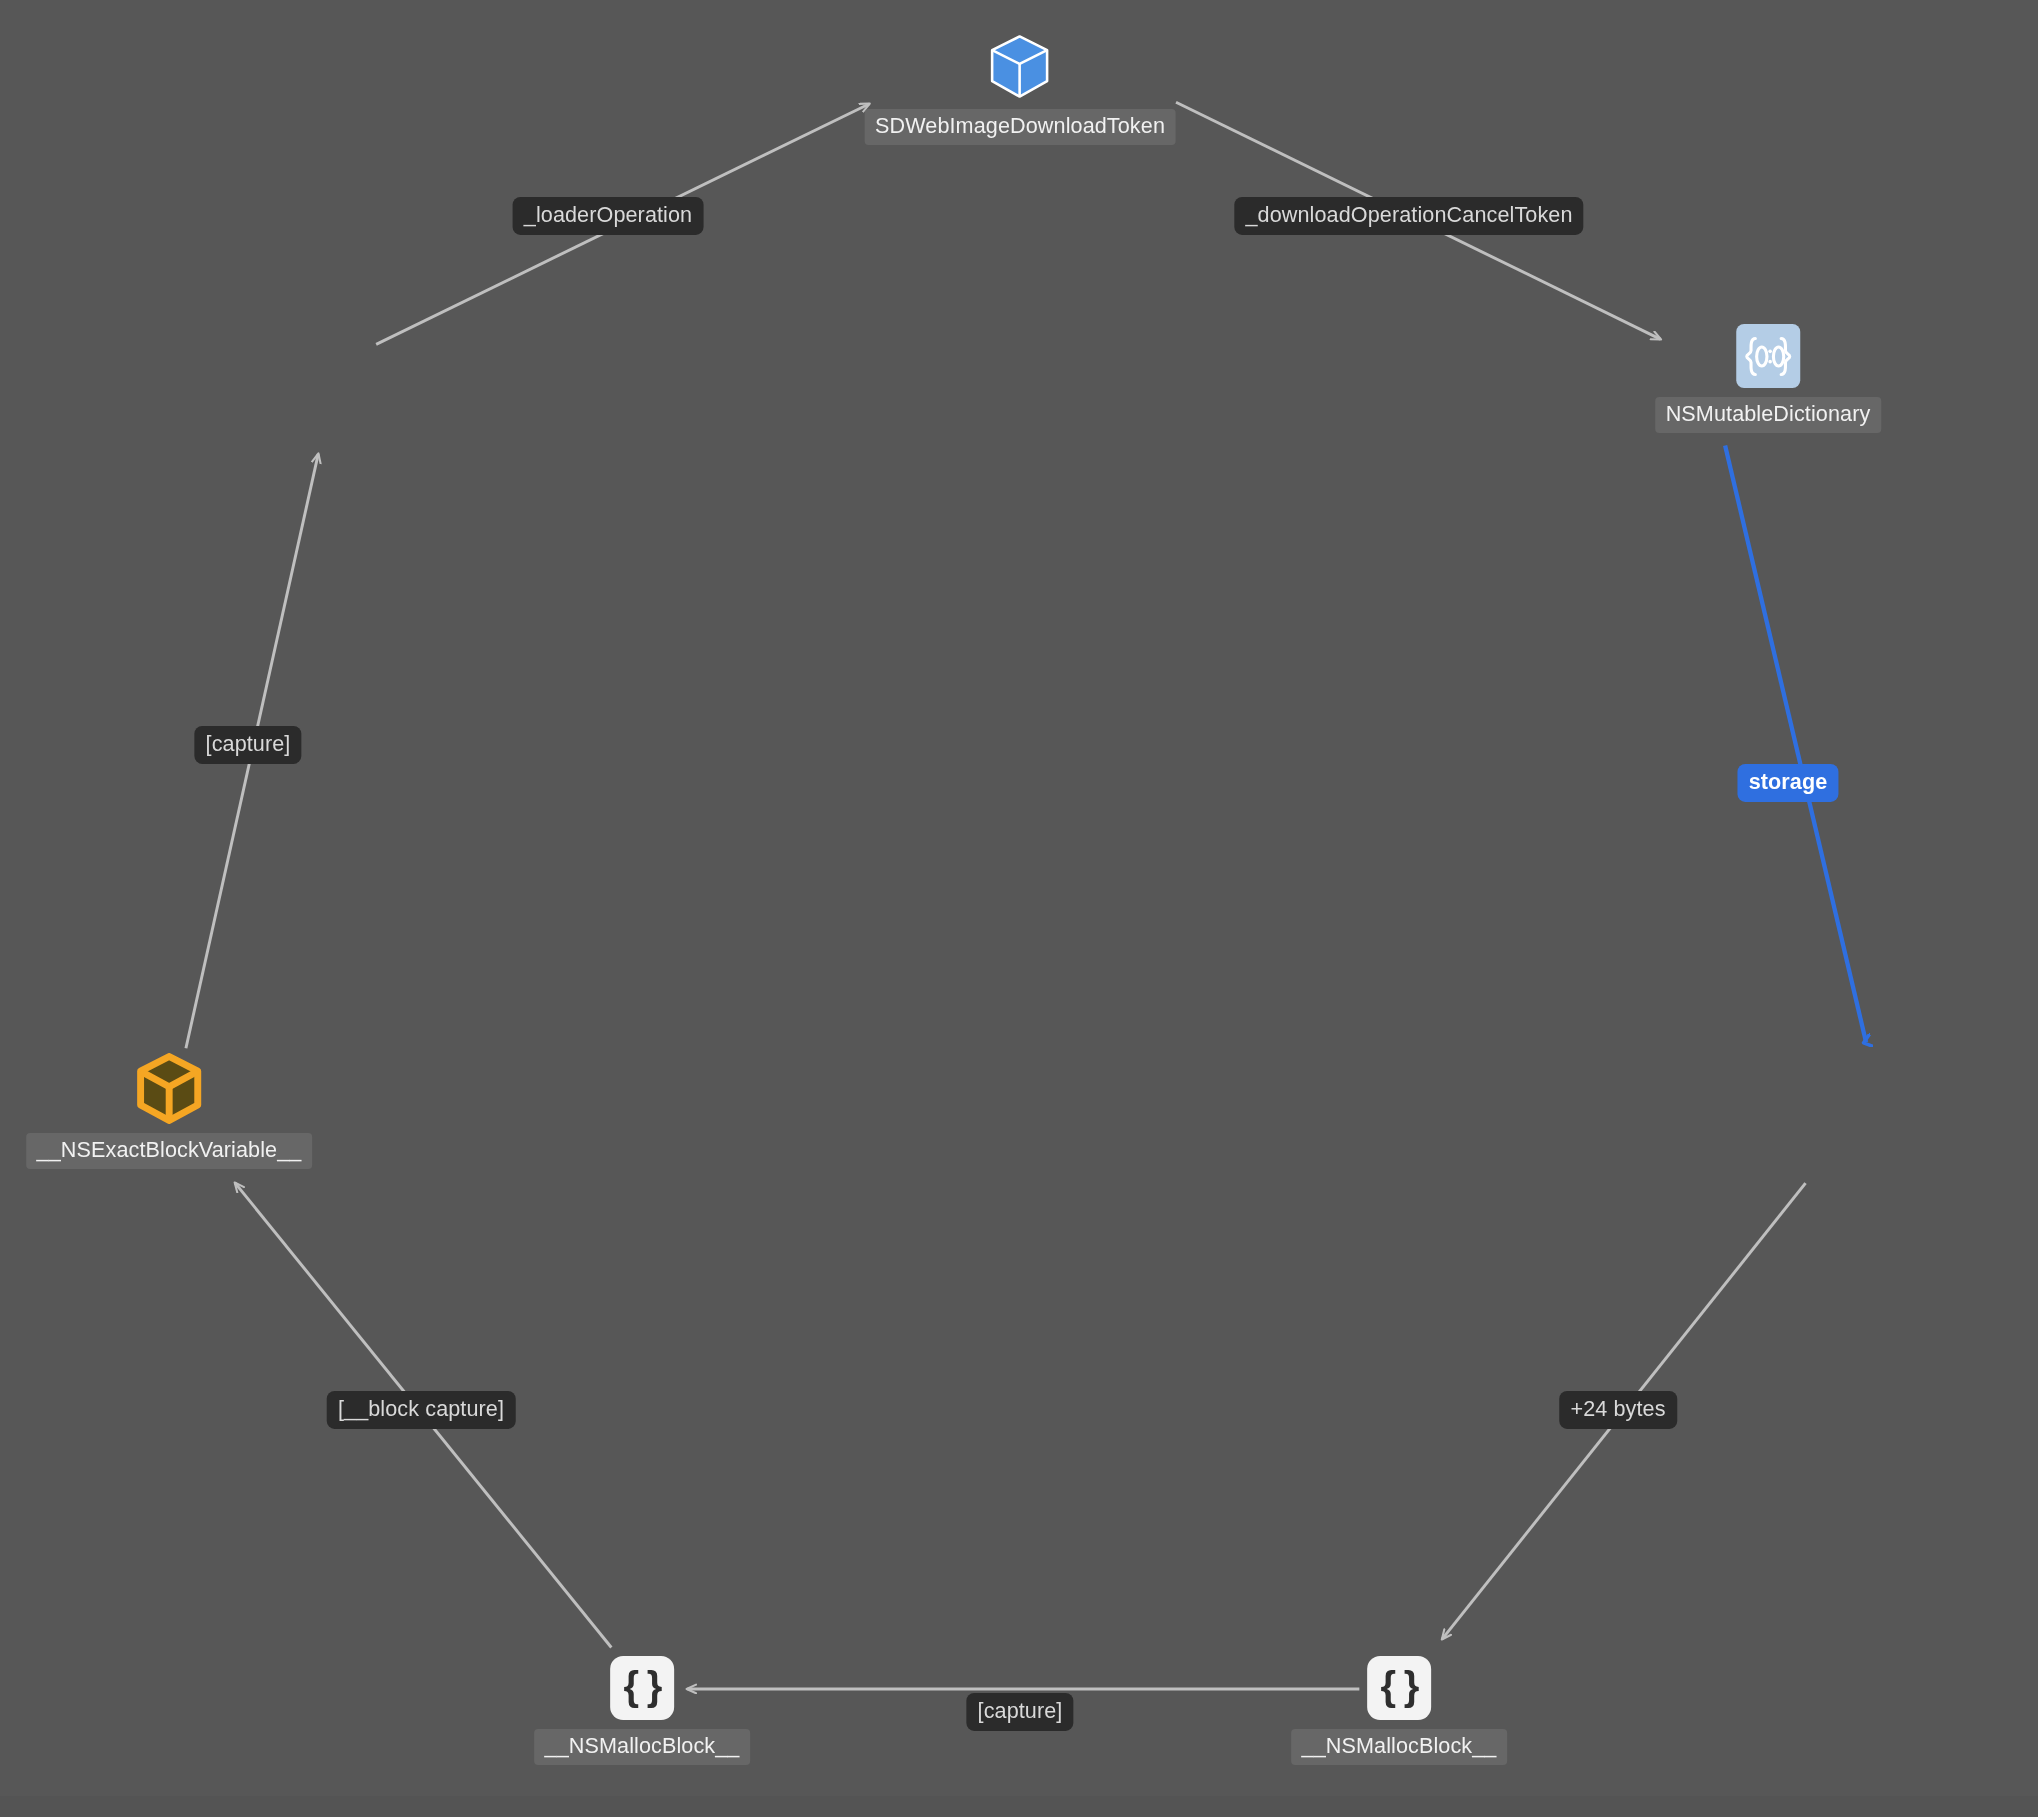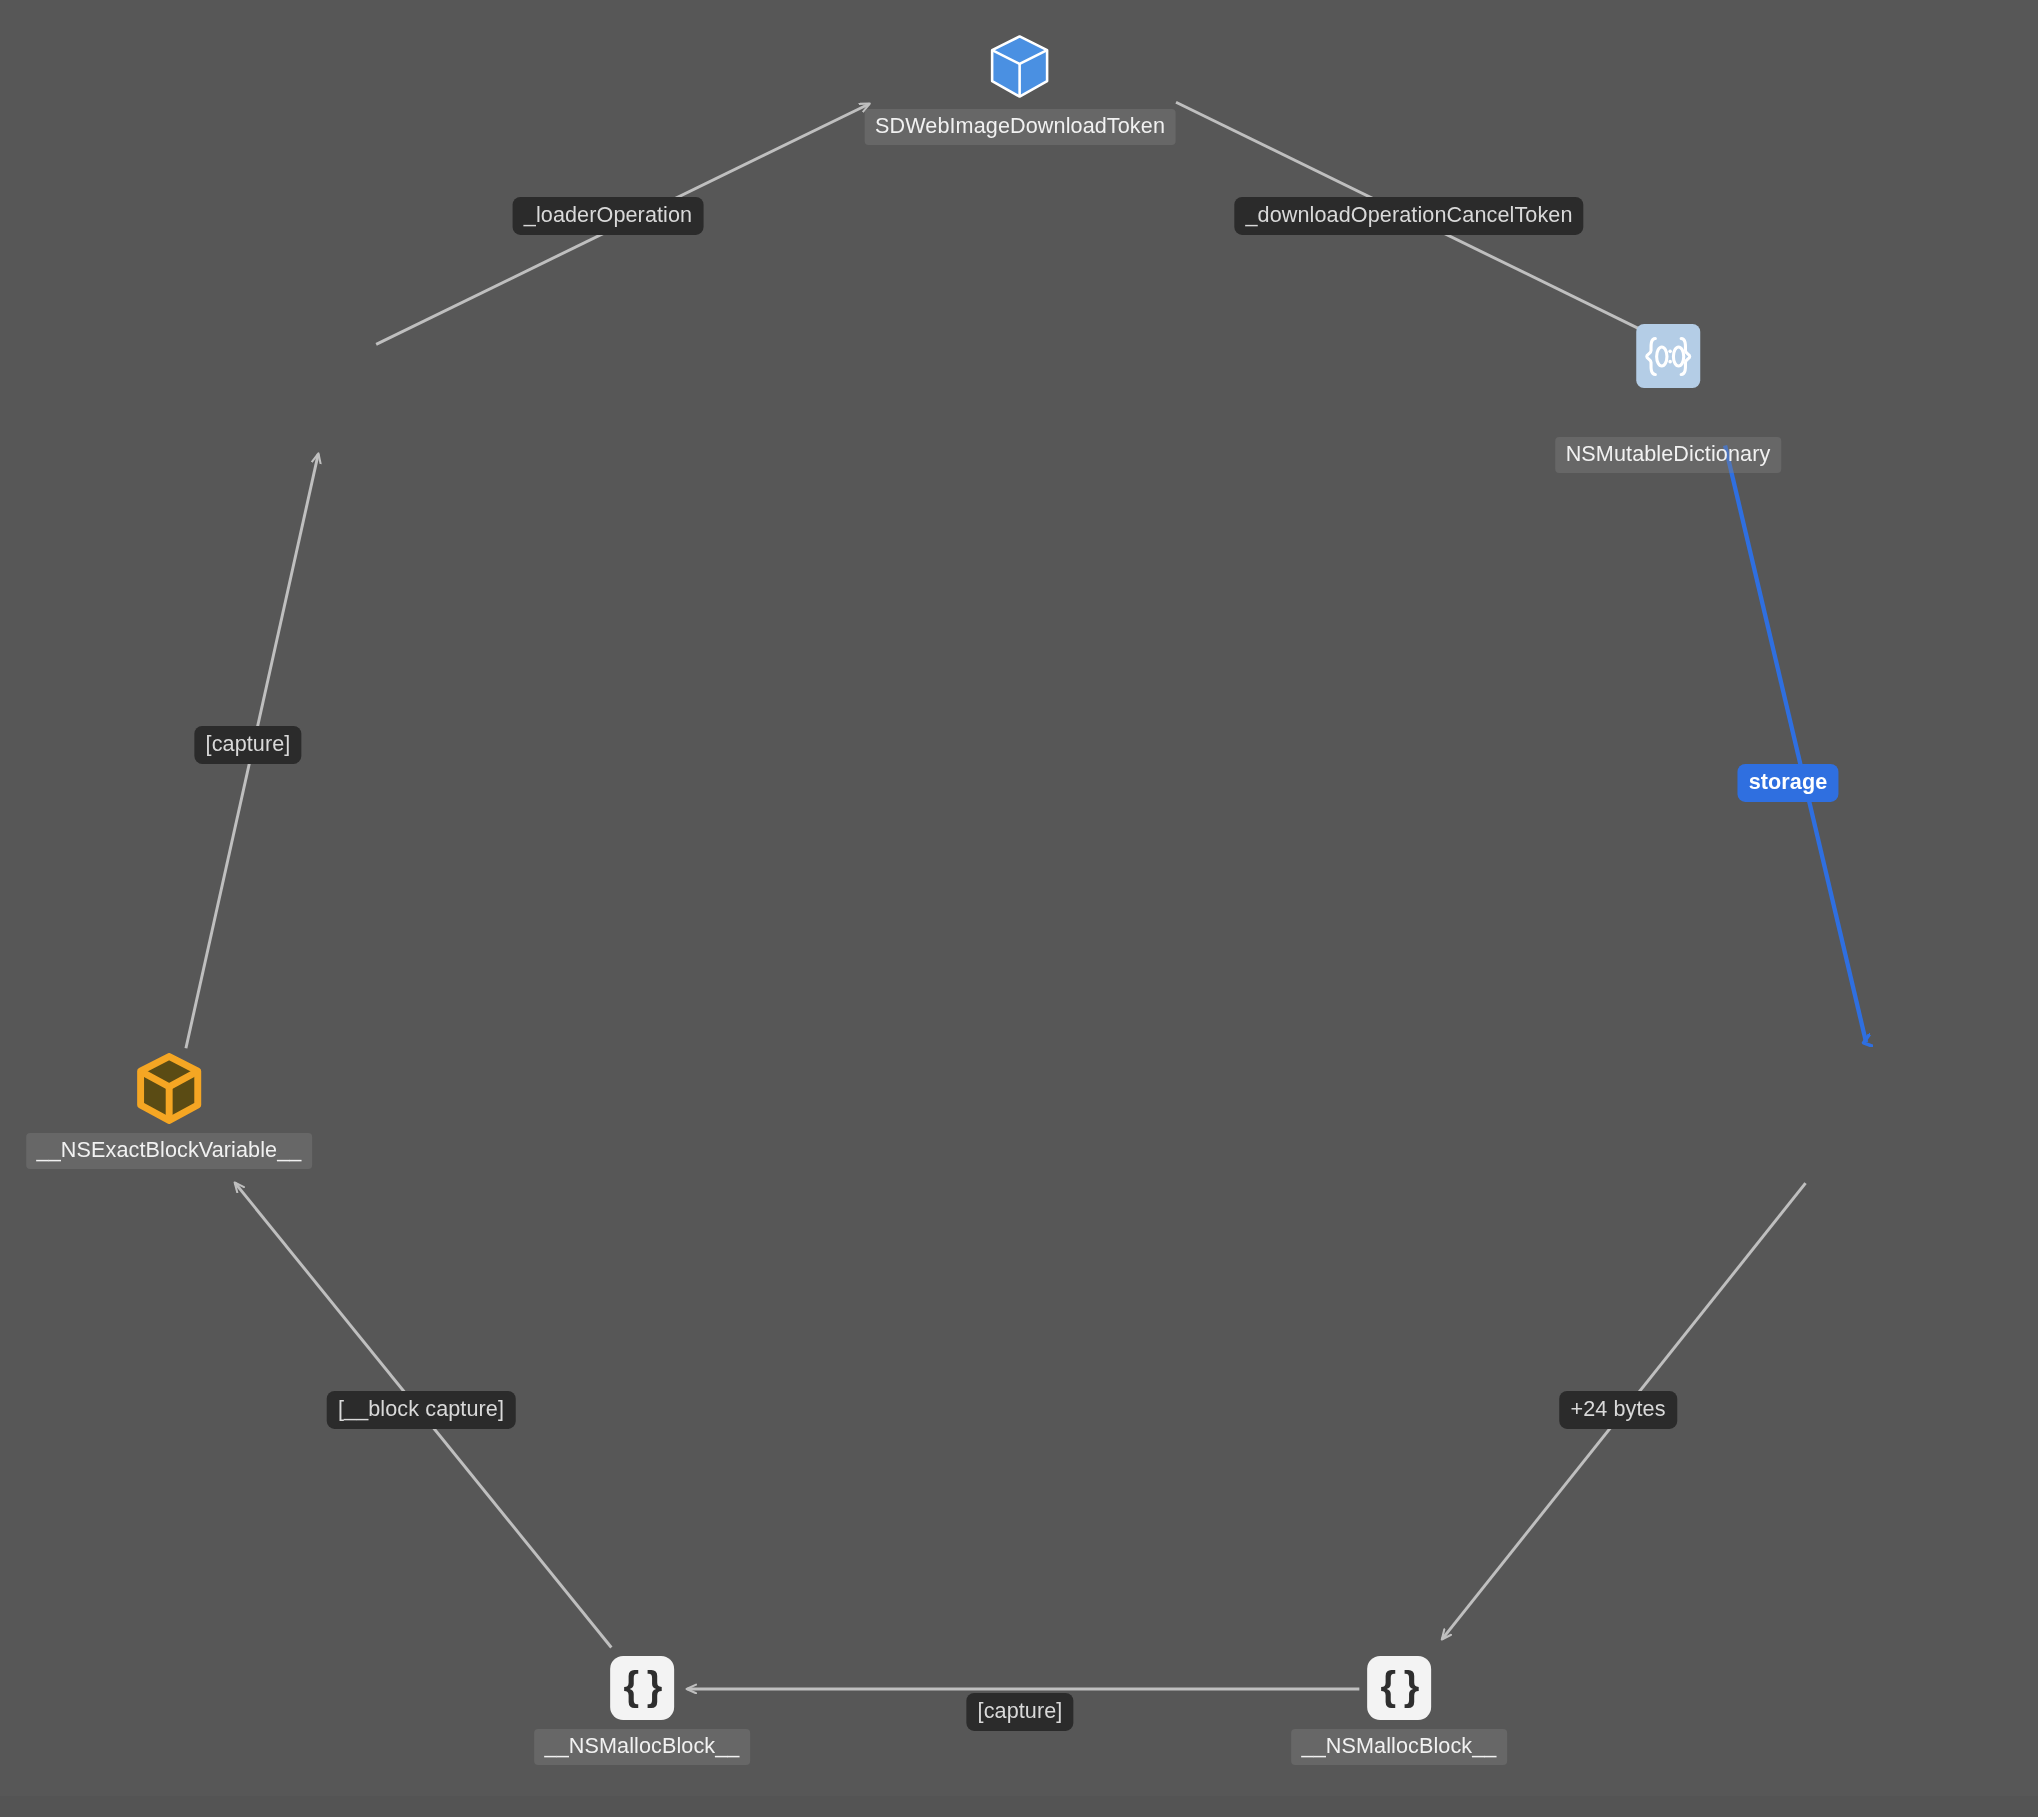--- a/index.html
+++ b/index.html
@@ -130,21 +130,21 @@
       <svg width="62" height="67" viewBox="0 0 72 78" xmlns="http://www.w3.org/2000/svg">
         <polygon points="36,4 68,20 68,56 36,74 4,56 4,20" fill="#4a90e2" stroke="#ffffff" stroke-width="3" stroke-linejoin="round"></polygon>
         <polyline points="4,20 36,36 68,20" fill="none" stroke="#ffffff" stroke-width="3" stroke-linejoin="round"></polyline>
         <line x1="36" y1="36" x2="36" y2="74" stroke="#ffffff" stroke-width="3"></line>
       </svg>
     </span>
     <span class="node-label">SDWebImageDownloadToken</span>
   </div>
 
 
-  <div class="node" style="left:1668px; top:324px;gap:40px;">
+  <div class="node" style="left:1768px; top:324px;">
     <span class="node-icon dict-icon">
       <svg width="54" height="43" viewBox="0 0 62 50" xmlns="http://www.w3.org/2000/svg">
         <path d="M16,4 C10,4 11,14 11,18 C11,22 6,22 6,25 C6,28 11,28 11,32 C11,36 10,46 16,46" fill="none" stroke="#ffffff" stroke-width="3.6" stroke-linecap="round"></path>
         <path d="M46,4 C52,4 51,14 51,18 C51,22 56,22 56,25 C56,28 51,28 51,32 C51,36 52,46 46,46" fill="none" stroke="#ffffff" stroke-width="3.6" stroke-linecap="round"></path>
         <ellipse cx="23.5" cy="25" rx="6" ry="11" fill="none" stroke="#ffffff" stroke-width="3.6"></ellipse>
         <ellipse cx="43" cy="25" rx="6" ry="11" fill="none" stroke="#ffffff" stroke-width="3.6"></ellipse>
         <circle cx="33.2" cy="19" r="2.1" fill="#ffffff"></circle>
         <circle cx="33.2" cy="31" r="2.1" fill="#ffffff"></circle>
       </svg>
     </span>

